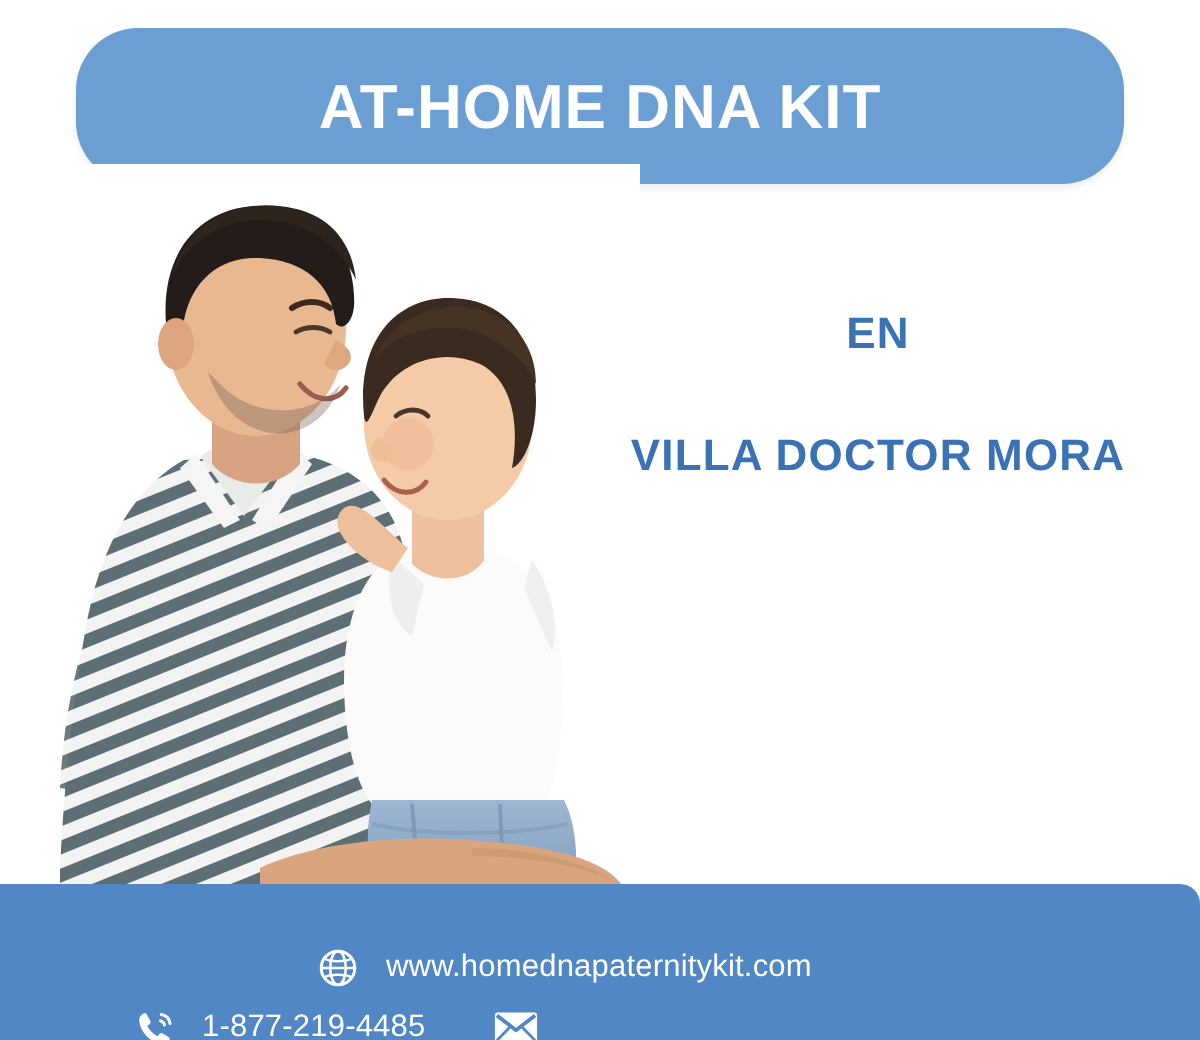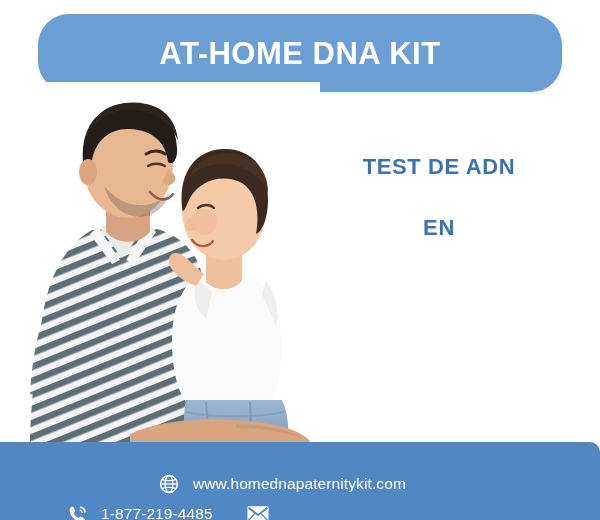--- a/index.html
+++ b/index.html
@@ -213,22 +213,22 @@
         <path d="M186 330 C212 336 256 336 284 330" stroke="#7a97b8" stroke-width="2" fill="none" opacity="0.55"></path>
 
         <path d="M130 352 C160 338 208 334 256 340 C290 344 306 352 312 362
                  L312 368 L130 368 Z" fill="#d9a57f"></path>
         <path d="M236 342 C264 342 290 348 306 358 C288 350 262 346 236 346 Z" fill="#c8956f" opacity="0.7"></path>
       </g>
     </svg>
   </div>
 
   <div class="headline">
-    <div class="headline-line l1">TEST DE ADN</div>
     <div class="headline-line l2">EN</div>
+    <div class="headline-line l3">VILLA DOCTOR MORA</div>
   </div>
 
   <div class="footer">
 
     <div class="footer-row row1">
       <div class="footer-item">
         <span class="footer-icon">
           <svg width="20" height="20" viewBox="0 0 20 20" xmlns="http://www.w3.org/2000/svg" aria-hidden="true">
             <circle cx="10" cy="10" r="8.4" fill="none" stroke="#ffffff" stroke-width="1.5"></circle>
             <ellipse cx="10" cy="10" rx="3.9" ry="8.4" fill="none" stroke="#ffffff" stroke-width="1.3"></ellipse>

